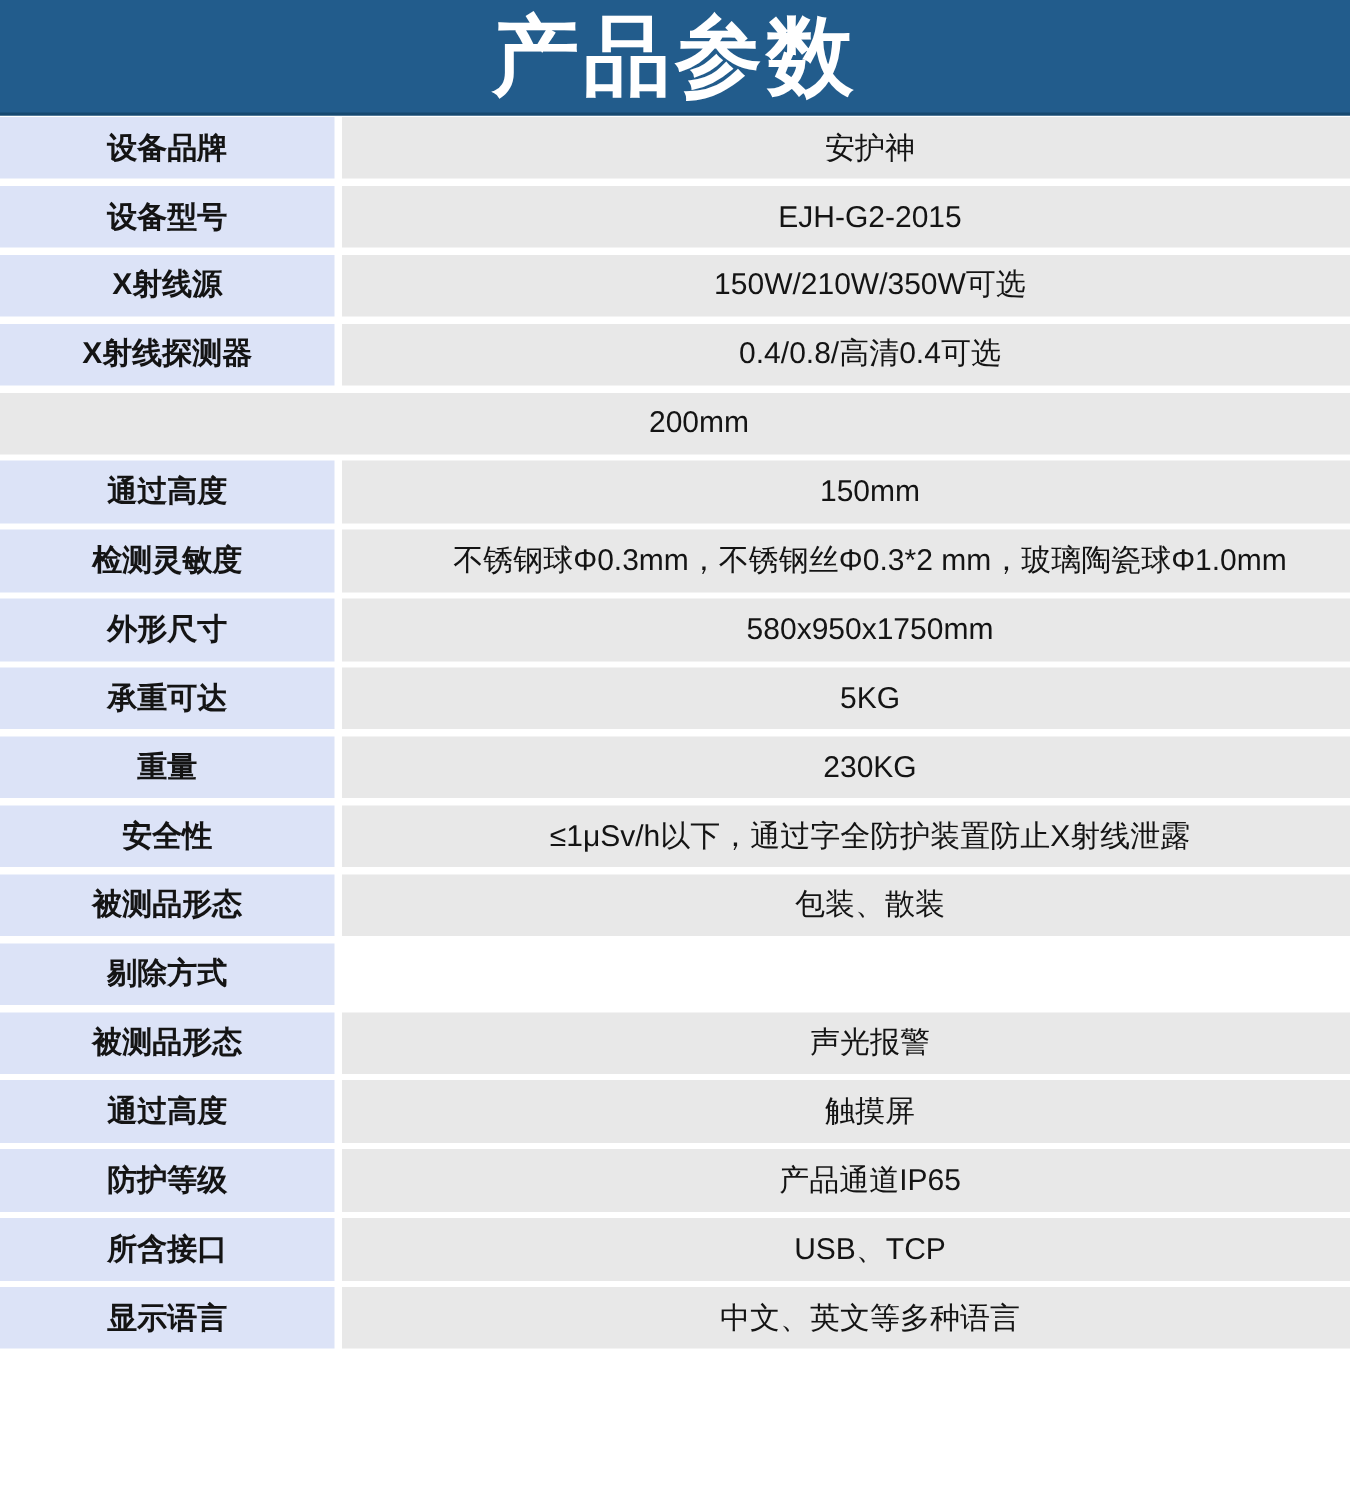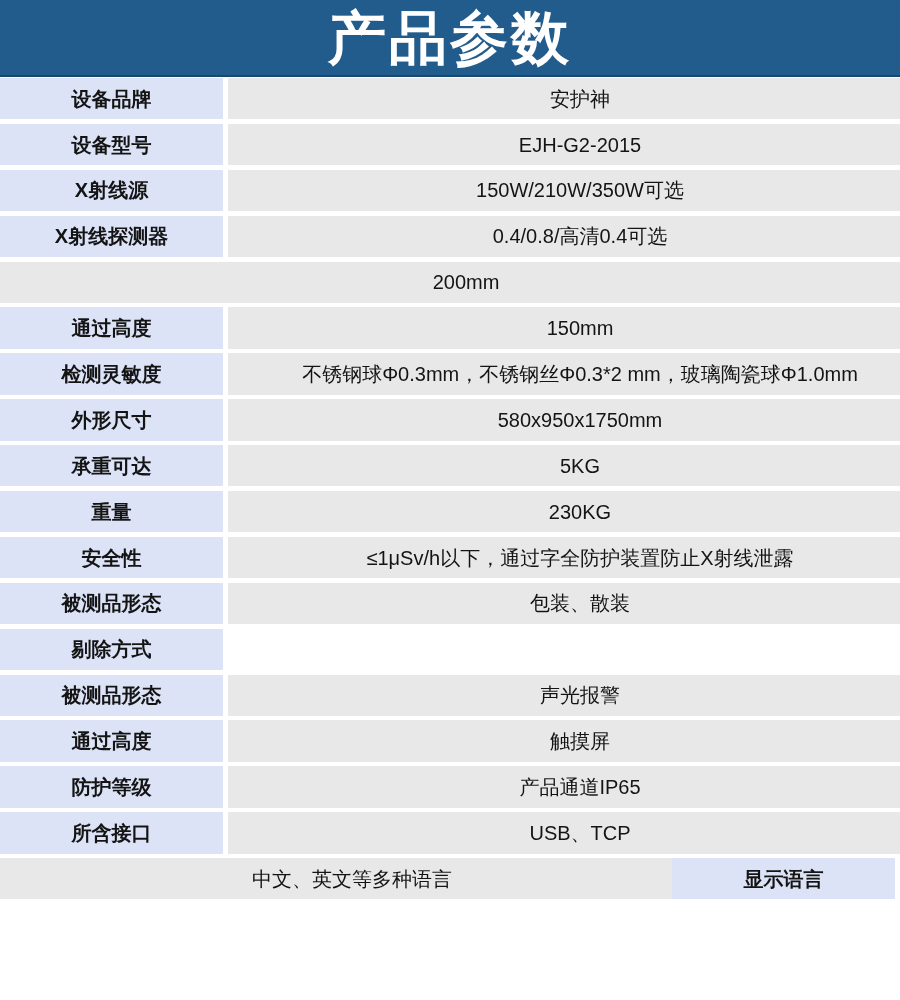--- a/index.html
+++ b/index.html
@@ -153,17 +153,17 @@
     <div class="cell label">防护等级</div>
     <div class="cell value">产品通道IP65</div>
   </div>
 
   <div class="row">
     <div class="cell label">所含接口</div>
     <div class="cell value">USB、TCP</div>
   </div>
 
   <div class="row">
+    <div class="cell label">显示语言</div>
     <div class="cell value">中文、英文等多种语言</div>
-    <div class="cell label">显示语言</div>
   </div>
 </div>
 </div>
 
 </body></html>

